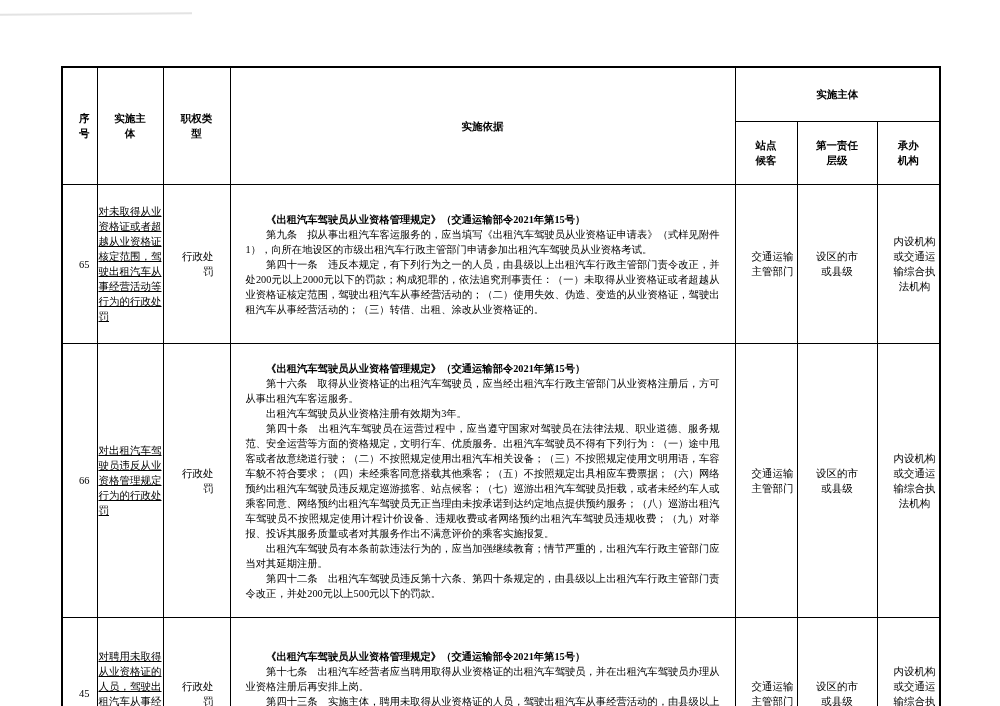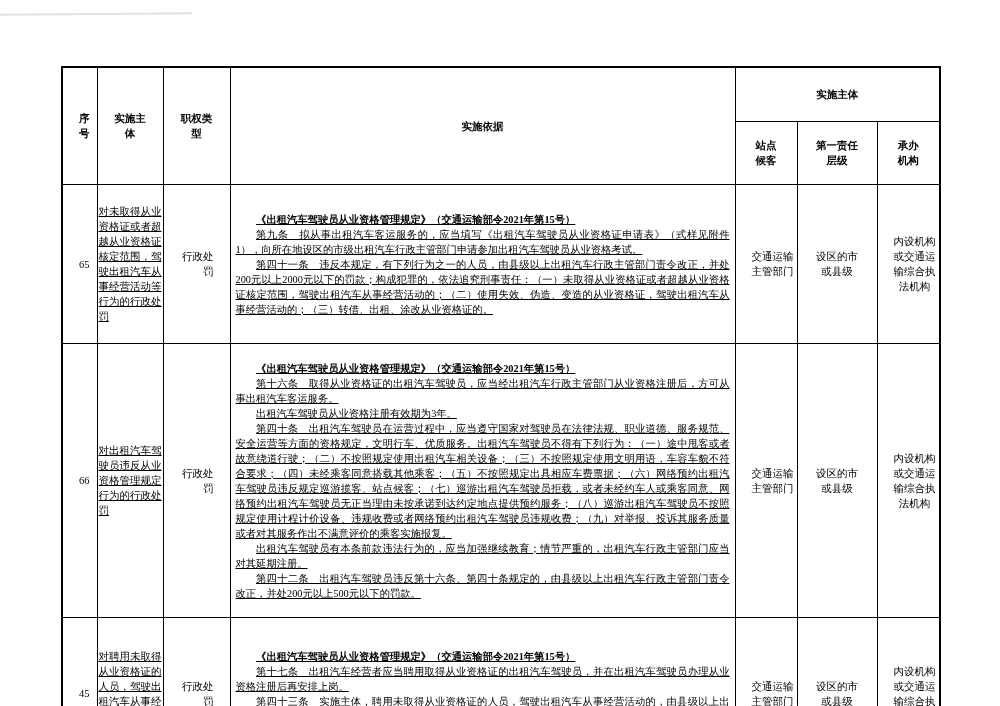--- a/index.html
+++ b/index.html
@@ -55,22 +55,21 @@
   }
   td.c-name {
     text-align: justify;
     padding: 2px 1px;
     text-decoration: underline;
   }
   td.c-type {
     text-align: right;
   }
   td.c-basis {
-    padding: 2px 5px;
-    text-decoration: underline;
+    padding: 2px 15px;
   }
   td.c-basis p {
     margin: 0;
     font-size: 10.3px;
     line-height: 15px;
     text-indent: 2em;
     text-align: justify;
   }
   td.c-basis p.basis-title {
     font-weight: bold;

